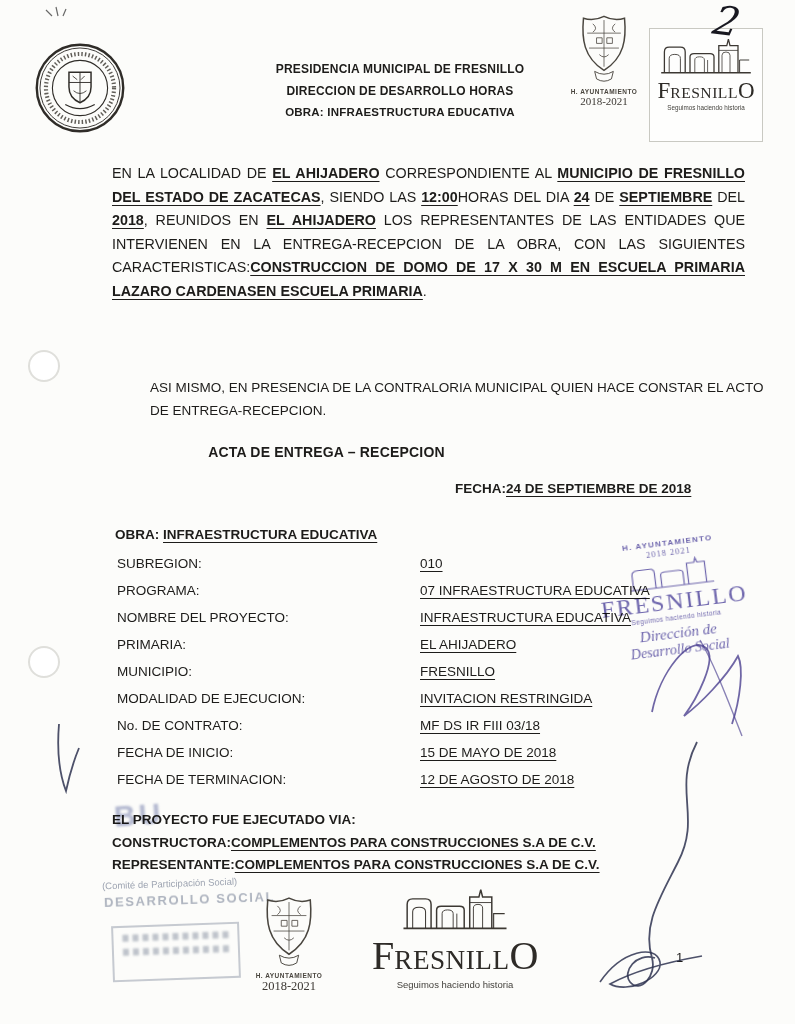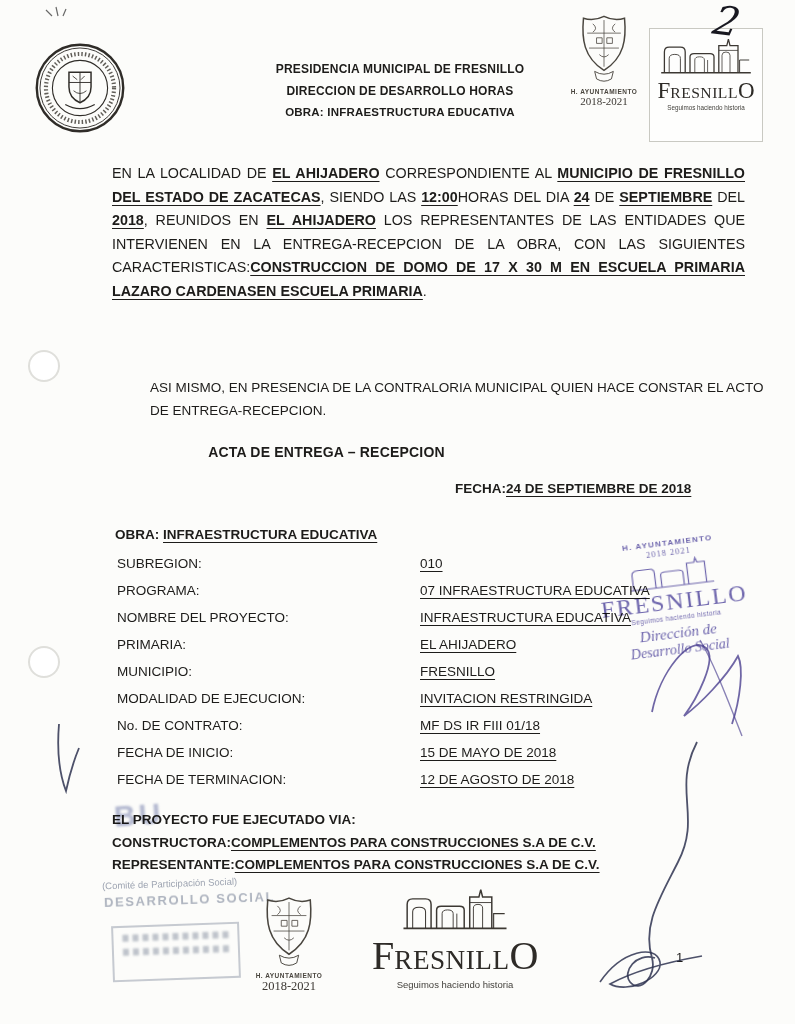--- a/index.html
+++ b/index.html
@@ -176,21 +176,21 @@
     <div class="frow">
         <span class="flabel">MUNICIPIO:</span>
         <span class="fvalue u">FRESNILLO</span>
       </div>
     <div class="frow">
         <span class="flabel">MODALIDAD DE EJECUCION:</span>
         <span class="fvalue u">INVITACION RESTRINGIDA</span>
       </div>
     <div class="frow">
         <span class="flabel">No. DE CONTRATO:</span>
-        <span class="fvalue u">MF DS IR FIII 01/18</span>
+        <span class="fvalue u">MF DS IR FIII 03/18</span>
       </div>
     <div class="frow">
         <span class="flabel">FECHA DE INICIO:</span>
         <span class="fvalue u">15 DE MAYO DE 2018</span>
       </div>
     <div class="frow">
         <span class="flabel">FECHA DE TERMINACION:</span>
         <span class="fvalue u">12 DE AGOSTO DE 2018</span>
       </div>
   </div>

